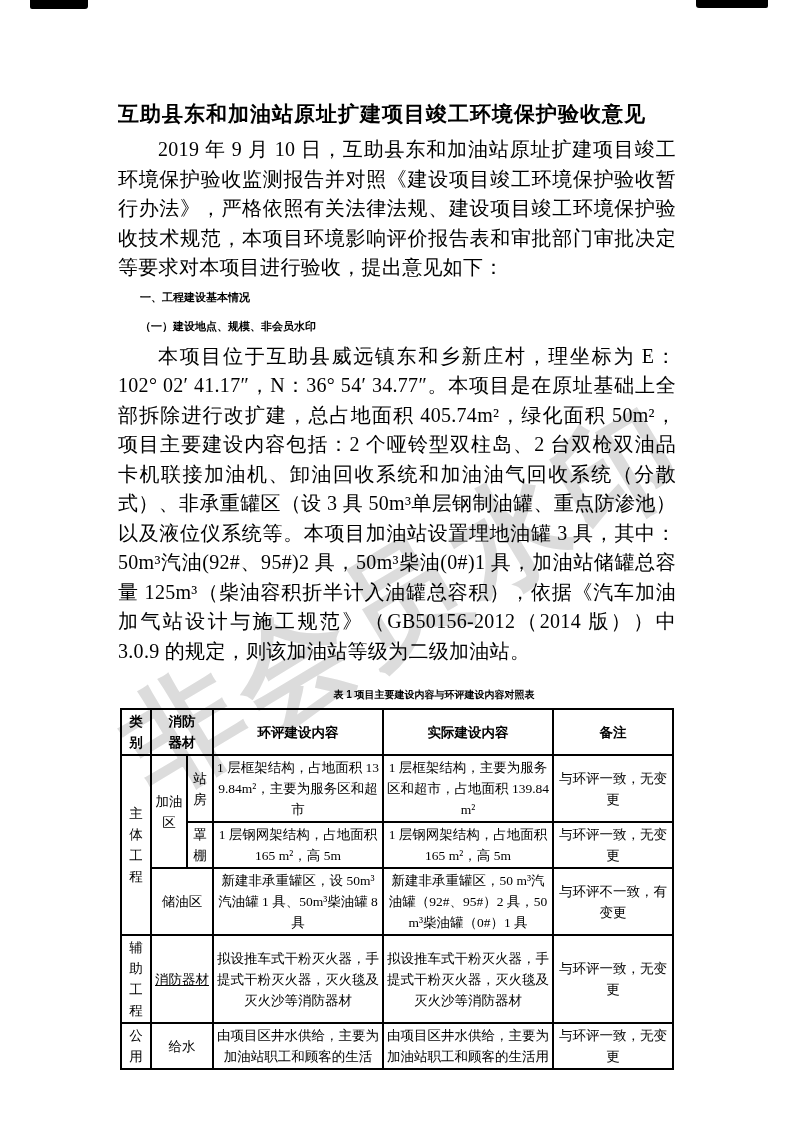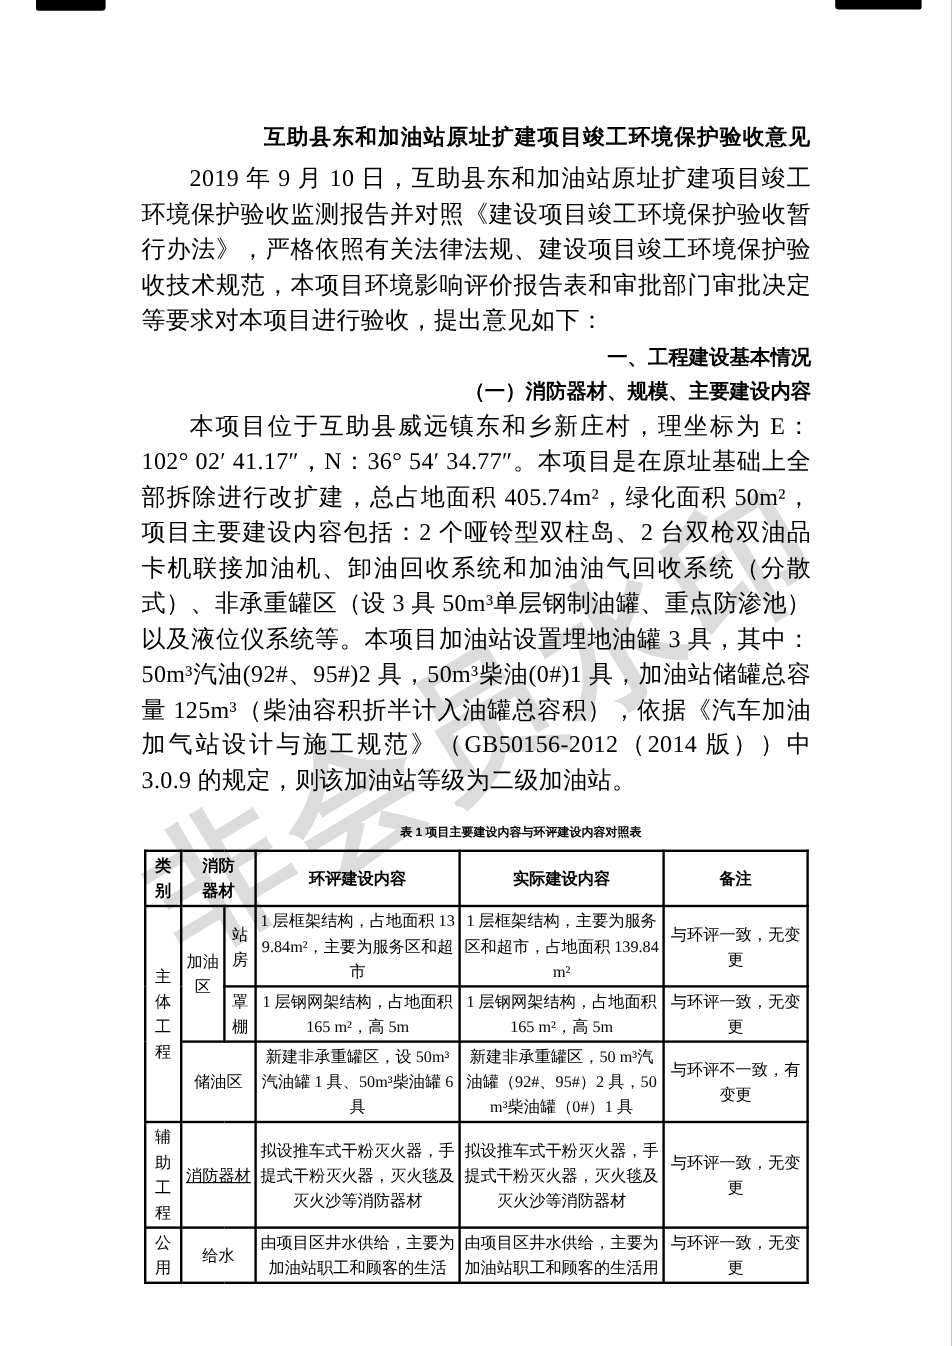--- a/index.html
+++ b/index.html
@@ -14,33 +14,32 @@
   .watermark{
     position:absolute;left:55px;top:428px;width:700px;height:344px;
     display:flex;align-items:center;justify-content:center;
     transform:rotate(-31deg);
     font-size:118px;font-weight:bold;letter-spacing:8px;white-space:nowrap;
     color:#dcdcdc;z-index:0;
     font-family:"Liberation Sans","DejaVu Sans",sans-serif;
   }
   .content{position:absolute;left:118px;top:0;width:558px;z-index:1;}
   .doc-title{
-    padding-top:101px;text-align:right;
-    font-size:18px;font-weight:bold;line-height:26px;letter-spacing:1px;
+    padding-top:101px;text-align:left;
+    font-size:21px;font-weight:bold;line-height:26px;letter-spacing:1px;
   }
   .para{
     font-size:20px;line-height:29.5px;text-align:justify;
     text-indent:2em;margin:0;letter-spacing:0.3px;
   }
   .p1{margin-top:8px;}
   .p3{margin-top:13px;}
   .heading{
-    font-size:17px;font-weight:bold;line-height:29.5px;text-indent:2em;margin:0;
+    font-size:11px;font-weight:bold;line-height:29.5px;text-indent:2em;margin:0;
     font-family:"Liberation Sans","DejaVu Sans",sans-serif;
-    text-align:right;
   }
   .tbl-caption{
     margin-top:18px;padding-left:74px;
     font-size:10px;font-weight:bold;line-height:21px;
     font-family:"Liberation Sans","DejaVu Sans",sans-serif;
     text-align:center;
   }
   table.cmp{
     border-collapse:collapse;table-layout:fixed;
     width:552px;margin-top:3px;margin-left:2px;
@@ -75,21 +74,21 @@
 
   <div class="watermark">非会员水印</div>
 
   <div class="content">
 
     <div class="doc-title">互助县东和加油站原址扩建项目竣工环境保护验收意见</div>
 
     <p class="para p1">2019 年 9 月 10 日，互助县东和加油站原址扩建项目竣工环境保护验收监测报告并对照《建设项目竣工环境保护验收暂行办法》，严格依照有关法律法规、建设项目竣工环境保护验收技术规范，本项目环境影响评价报告表和审批部门审批决定等要求对本项目进行验收，提出意见如下：</p>
 
     <p class="heading">一、工程建设基本情况</p>
-    <p class="heading">（一）消防器材、规模、主要建设内容</p>
+    <p class="heading">（一）建设地点、规模、非会员水印</p>
 
     <p class="para">本项目位于互助县威远镇东和乡新庄村，理坐标为 E：102° 02′ 41.17″，N：36° 54′ 34.77″。本项目是在原址基础上全部拆除进行改扩建，总占地面积 405.74m²，绿化面积 50m²，项目主要建设内容包括：2 个哑铃型双柱岛、2 台双枪双油品卡机联接加油机、卸油回收系统和加油油气回收系统（分散式）、非承重罐区（设 3 具 50m³单层钢制油罐、重点防渗池）以及液位仪系统等。本项目加油站设置埋地油罐 3 具，其中：50m³汽油(92#、95#)2 具，50m³柴油(0#)1 具，加油站储罐总容量 125m³（柴油容积折半计入油罐总容积），依据《汽车加油加气站设计与施工规范》（GB50156-2012（2014 版））中 3.0.9 的规定，则该加油站等级为二级加油站。</p>
 
 
     <div class="tbl-caption">表 1  项目主要建设内容与环评建设内容对照表</div>
 
     <table class="cmp">
       <colgroup>
         <col style="width:30px">
           <col style="width:36px">
@@ -115,21 +114,21 @@
         <td>与环评一致，无变更</td>
       </tr>
       <tr class="r2">
         <td class="vert">罩棚</td>
         <td>1 层钢网架结构，占地面积 165 m²，高 5m</td>
         <td>1 层钢网架结构，占地面积 165 m²，高 5m</td>
         <td>与环评一致，无变更</td>
       </tr>
       <tr class="r3">
         <td colspan="2">储油区</td>
-        <td>新建非承重罐区，设 50m³汽油罐 1 具、50m³柴油罐 6 具</td>
+        <td>新建非承重罐区，设 50m³汽油罐 1 具、50m³柴油罐 8 具</td>
         <td>新建非承重罐区，50 m³汽油罐（92#、95#）2 具，50 m³柴油罐（0#）1 具</td>
         <td>与环评不一致，有变更</td>
       </tr>
       <tr class="r4">
         <td class="vert">辅助工程</td>
         <td colspan="2" class="fire">消防器材</td>
         <td>拟设推车式干粉灭火器，手提式干粉灭火器，灭火毯及灭火沙等消防器材</td>
         <td>拟设推车式干粉灭火器，手提式干粉灭火器，灭火毯及灭火沙等消防器材</td>
         <td>与环评一致，无变更</td>
       </tr>

